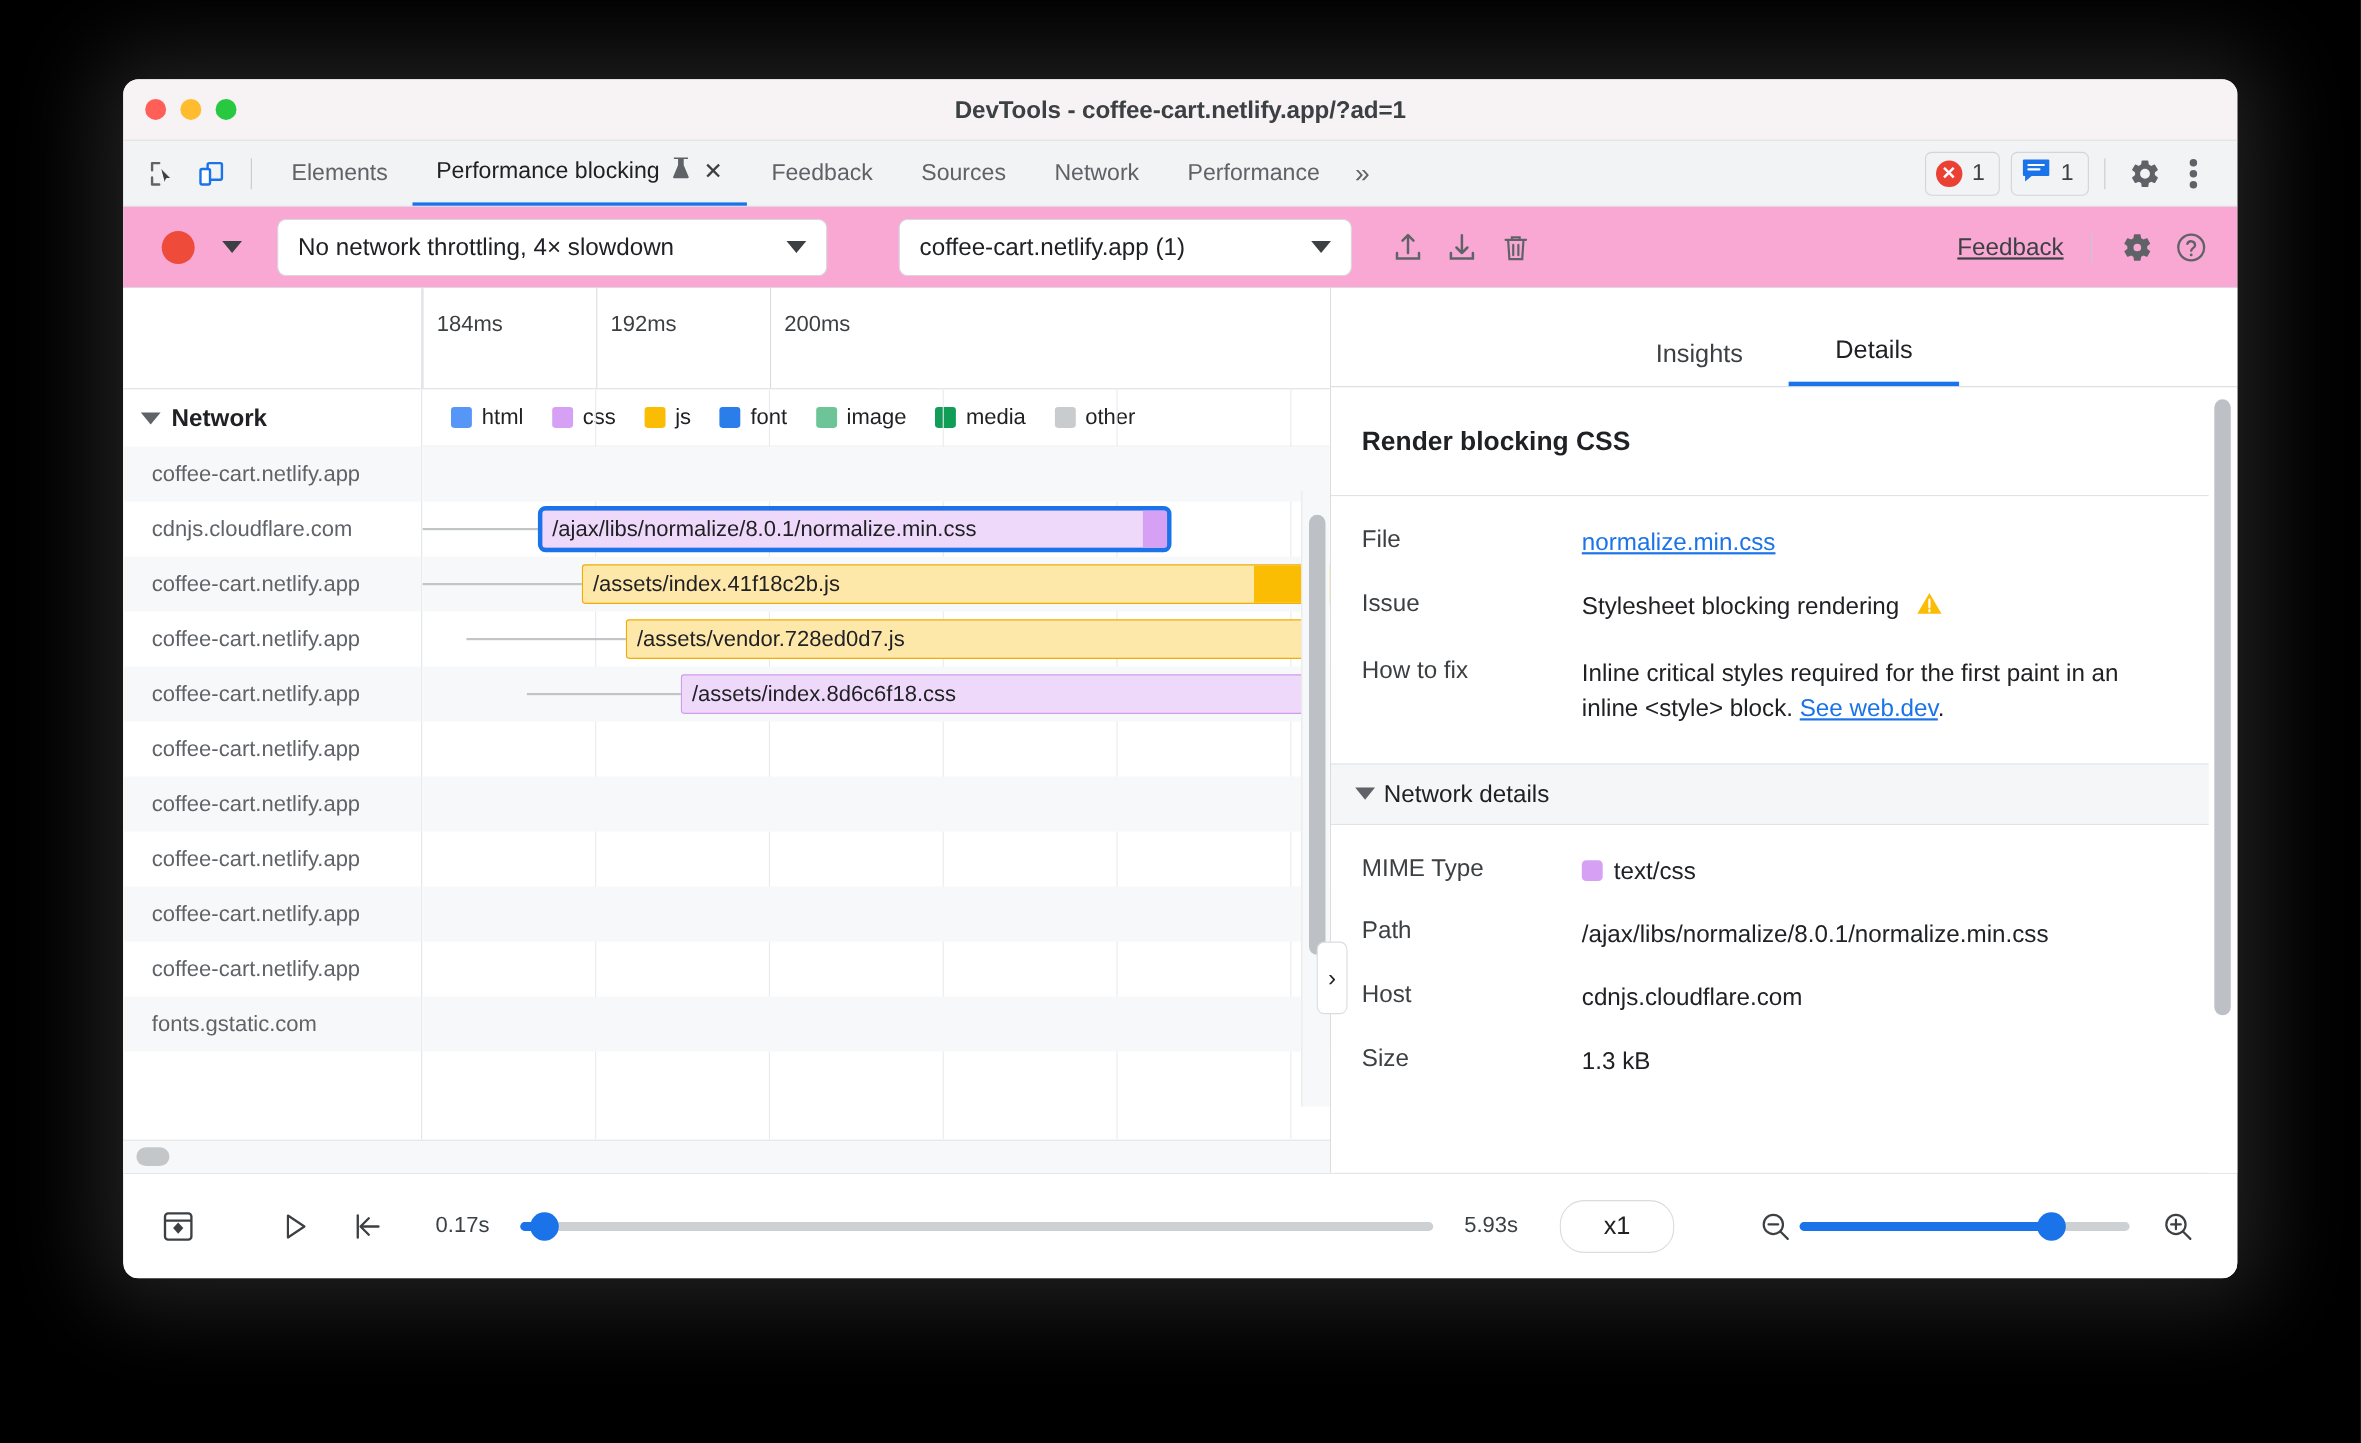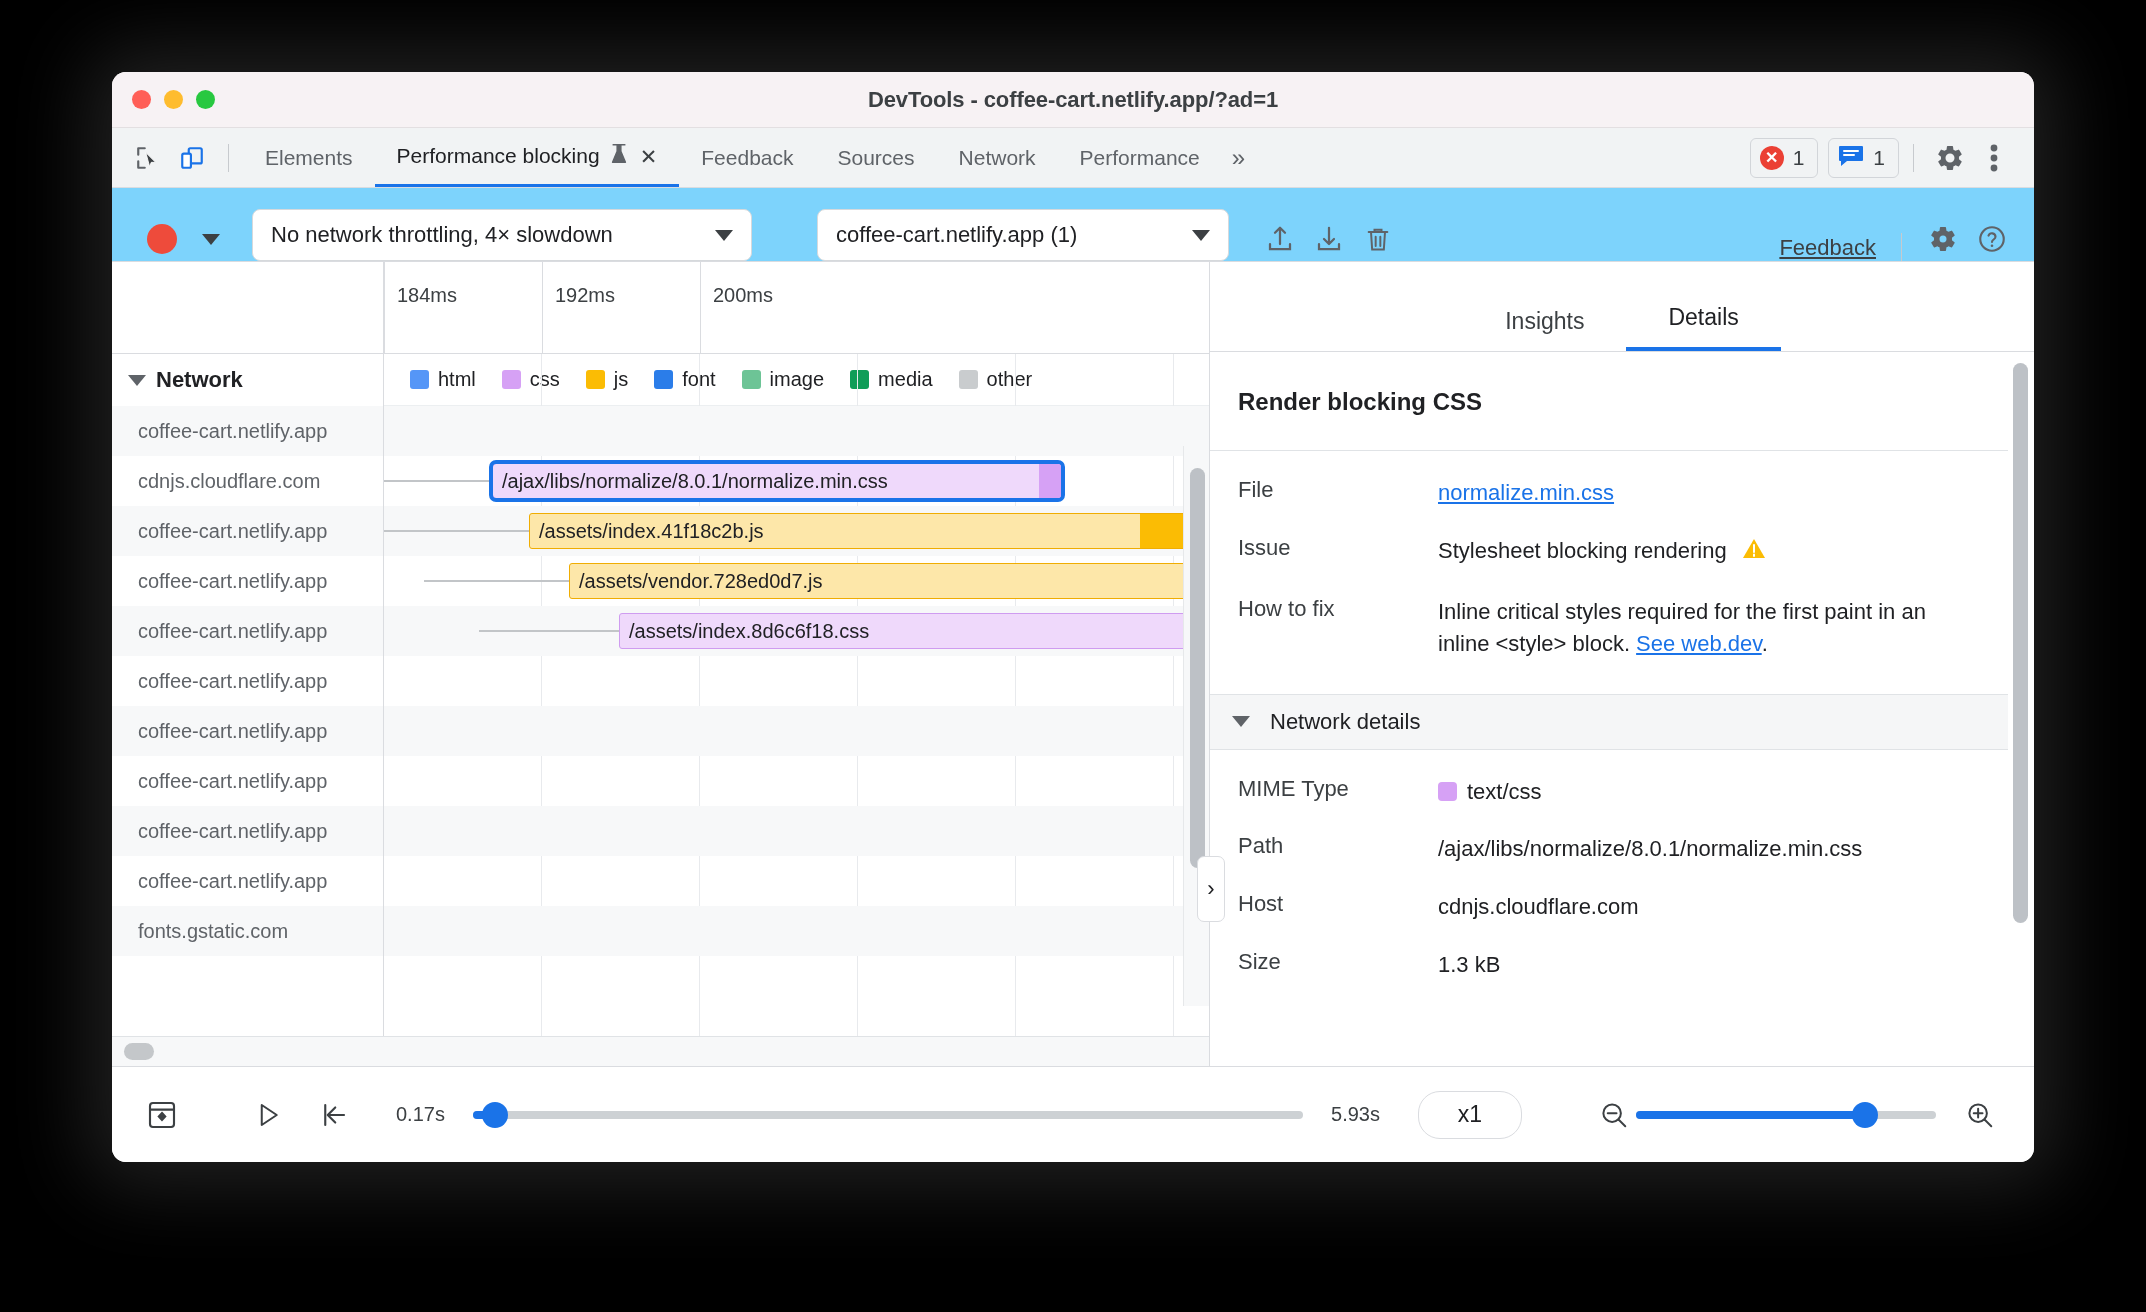--- a/index.html
+++ b/index.html
@@ -86,23 +86,23 @@
   .badge .num { font-size: 21px; color: #3c4043; }
   .err-circle {
     width: 24px; height: 24px; border-radius: 50%;
     background: #eb4034; color:#fff; font-size: 16px; font-weight: bold;
     display:flex; align-items:center; justify-content:center;
   }
 
   
   .toolbar {
     height: 74px; flex: 0 0 74px;
-    background: #7dd3fc;
+    background: #f9a8d4;
     border-bottom: 1px solid #dadce0;
-    display: flex; align-items: flex-end;
+    display: flex; align-items: center;
     padding: 0 20px 0 28px;
     gap: 5px;
   }
   .rec-dot { width: 30px; height: 30px; border-radius: 50%; background: #ee4b3b; }
   .caret { width: 0; height: 0; border-left: 9px solid transparent; border-right: 9px solid transparent; border-top: 11px solid #3c4043; }
   .select {
     display: flex; align-items: center; justify-content: space-between;
     gap: 20px;
     border: 1px solid #d6d9dc; border-radius: 8px;
     height: 52px; padding: 0 18px;
@@ -239,21 +239,21 @@
     font-size: 24px; font-weight: bold; color: #202124;
     padding: 36px 0 0 28px;
   }
   .r-sep { height: 1px; background: #e0e3e6; margin-top: 34px; }
   .kv { display: flex; padding: 0 28px; margin-top: 26px; align-items: flex-start; }
   .k { width: 200px; flex: 0 0 200px; font-size: 22px; color: #3c4043; }
   .v { flex: 1 1 auto; font-size: 22px; color: #202124; line-height: 1.45; }
   .v a { color: #1a73e8; text-decoration: underline; }
   .warn-tri { display:inline-block; vertical-align: -3px; margin-left: 8px; }
   .section-head {
-    display: flex; align-items: center; gap: 20px;
+    display: flex; align-items: center; gap: 8px;
     padding: 0 0 0 22px;
     height: 56px;
     background: #f5f6f7;
     border-top: 1px solid #e0e3e6;
     border-bottom: 1px solid #e0e3e6;
     font-size: 22px; color: #202124;
     margin-top: 34px;
   }
   .mime-sw { width: 19px; height: 19px; border-radius: 4px; display:inline-block; vertical-align:-2px; margin-right: 10px; }
   .rscroll {

